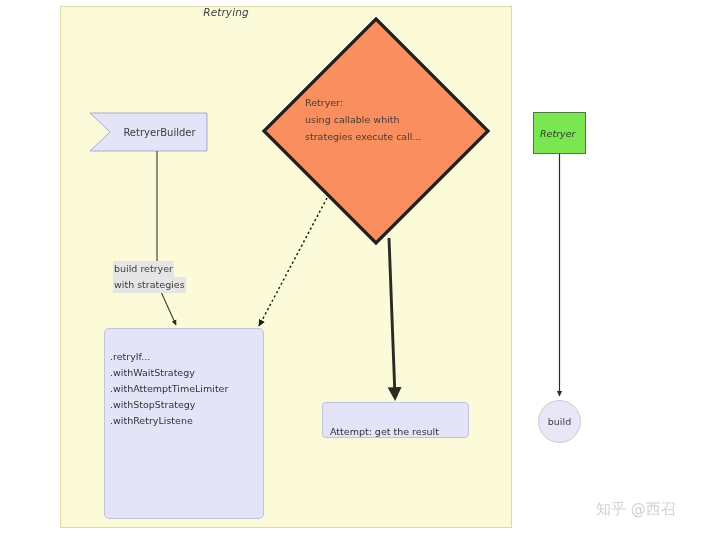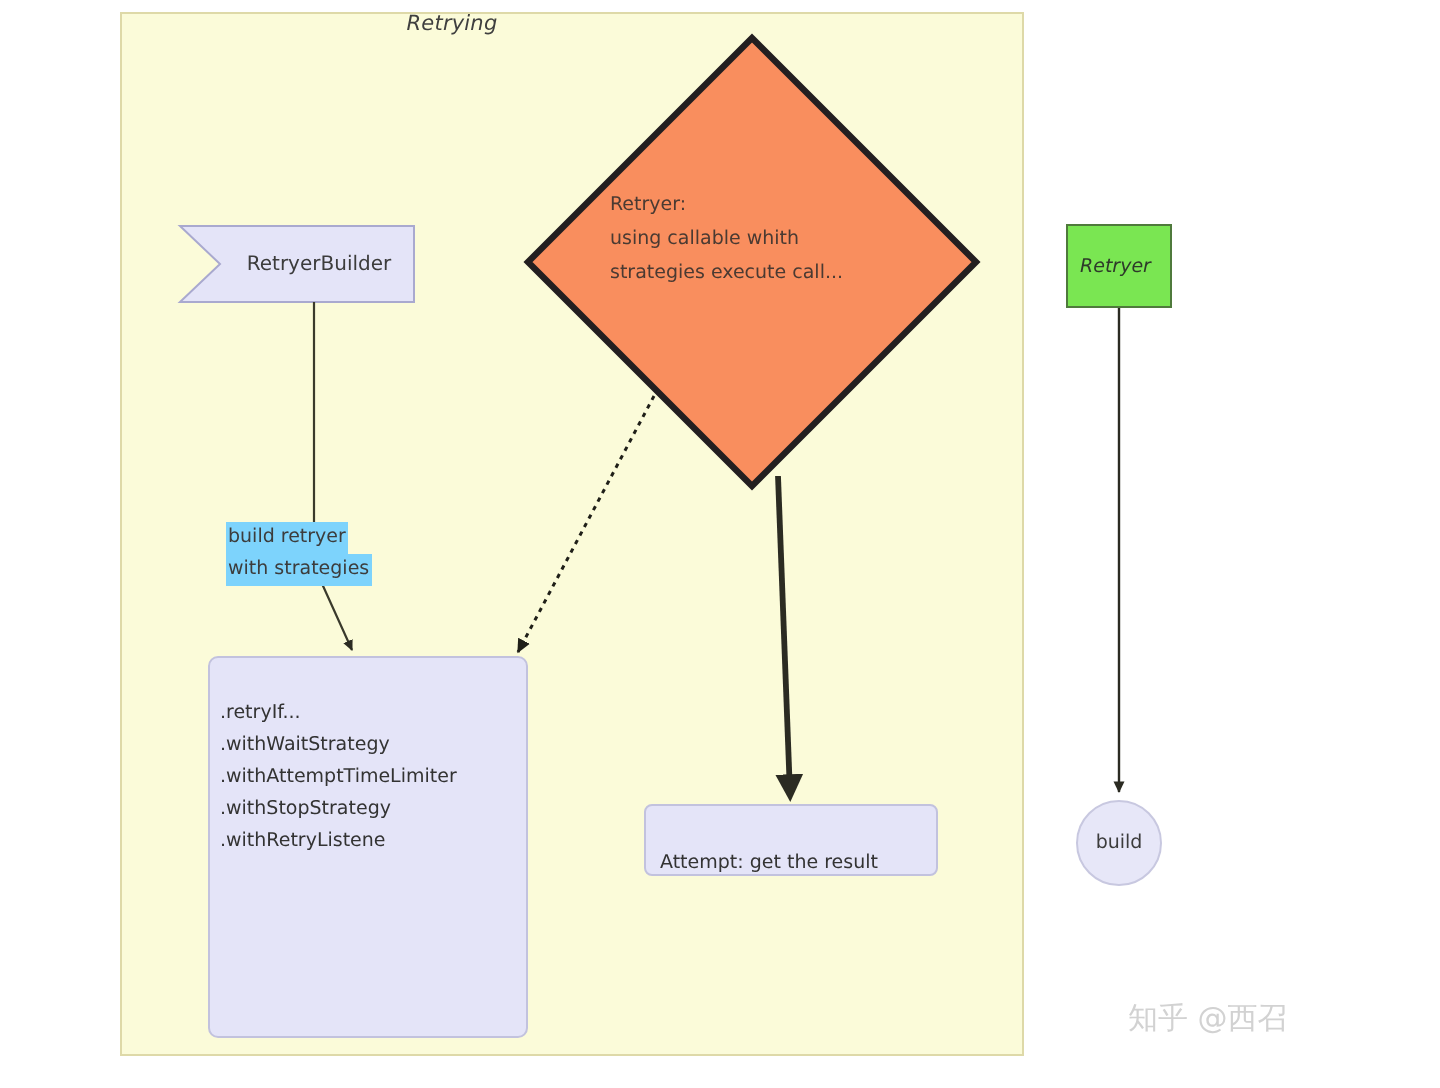--- a/index.html
+++ b/index.html
@@ -84,21 +84,21 @@
   #build-retryer-label {
     position: absolute;
     left: 113px;
     top: 261px;
     font-size: 9.5px;
     line-height: 16px;
     color: #3c3c3c;
   }
   #build-retryer-label span {
     display: inline-block;
-    background: #7dd3fc;
+    background: #e5e5e5;
     padding: 0 1px;
   }
 
   
   #methods-box {
     position: absolute;
     left: 104px;
     top: 328px;
     width: 160px;
     height: 191px;
@@ -175,21 +175,21 @@
     justify-content: center;
   }
   #call-label {
     font-size: 9.5px;
     color: #3c3c3c;
   }
 
   
   #watermark {
     position: absolute;
-    left: 564px;
+    left: 596px;
     top: 500px;
     font-size: 15px;
     color: #d2d2d2;
     white-space: nowrap;
     font-family: "DejaVu Sans", sans-serif;
   }
 </style>
 </head>
 <body>
 

